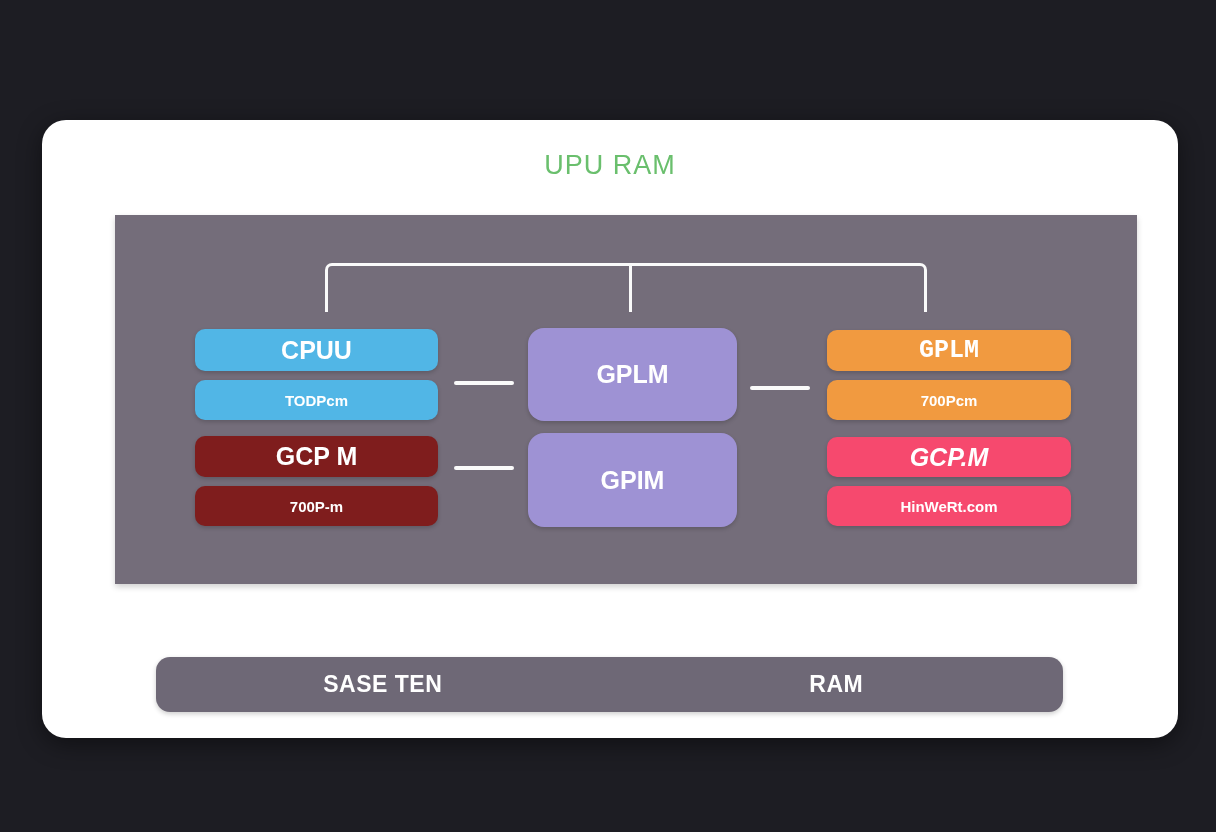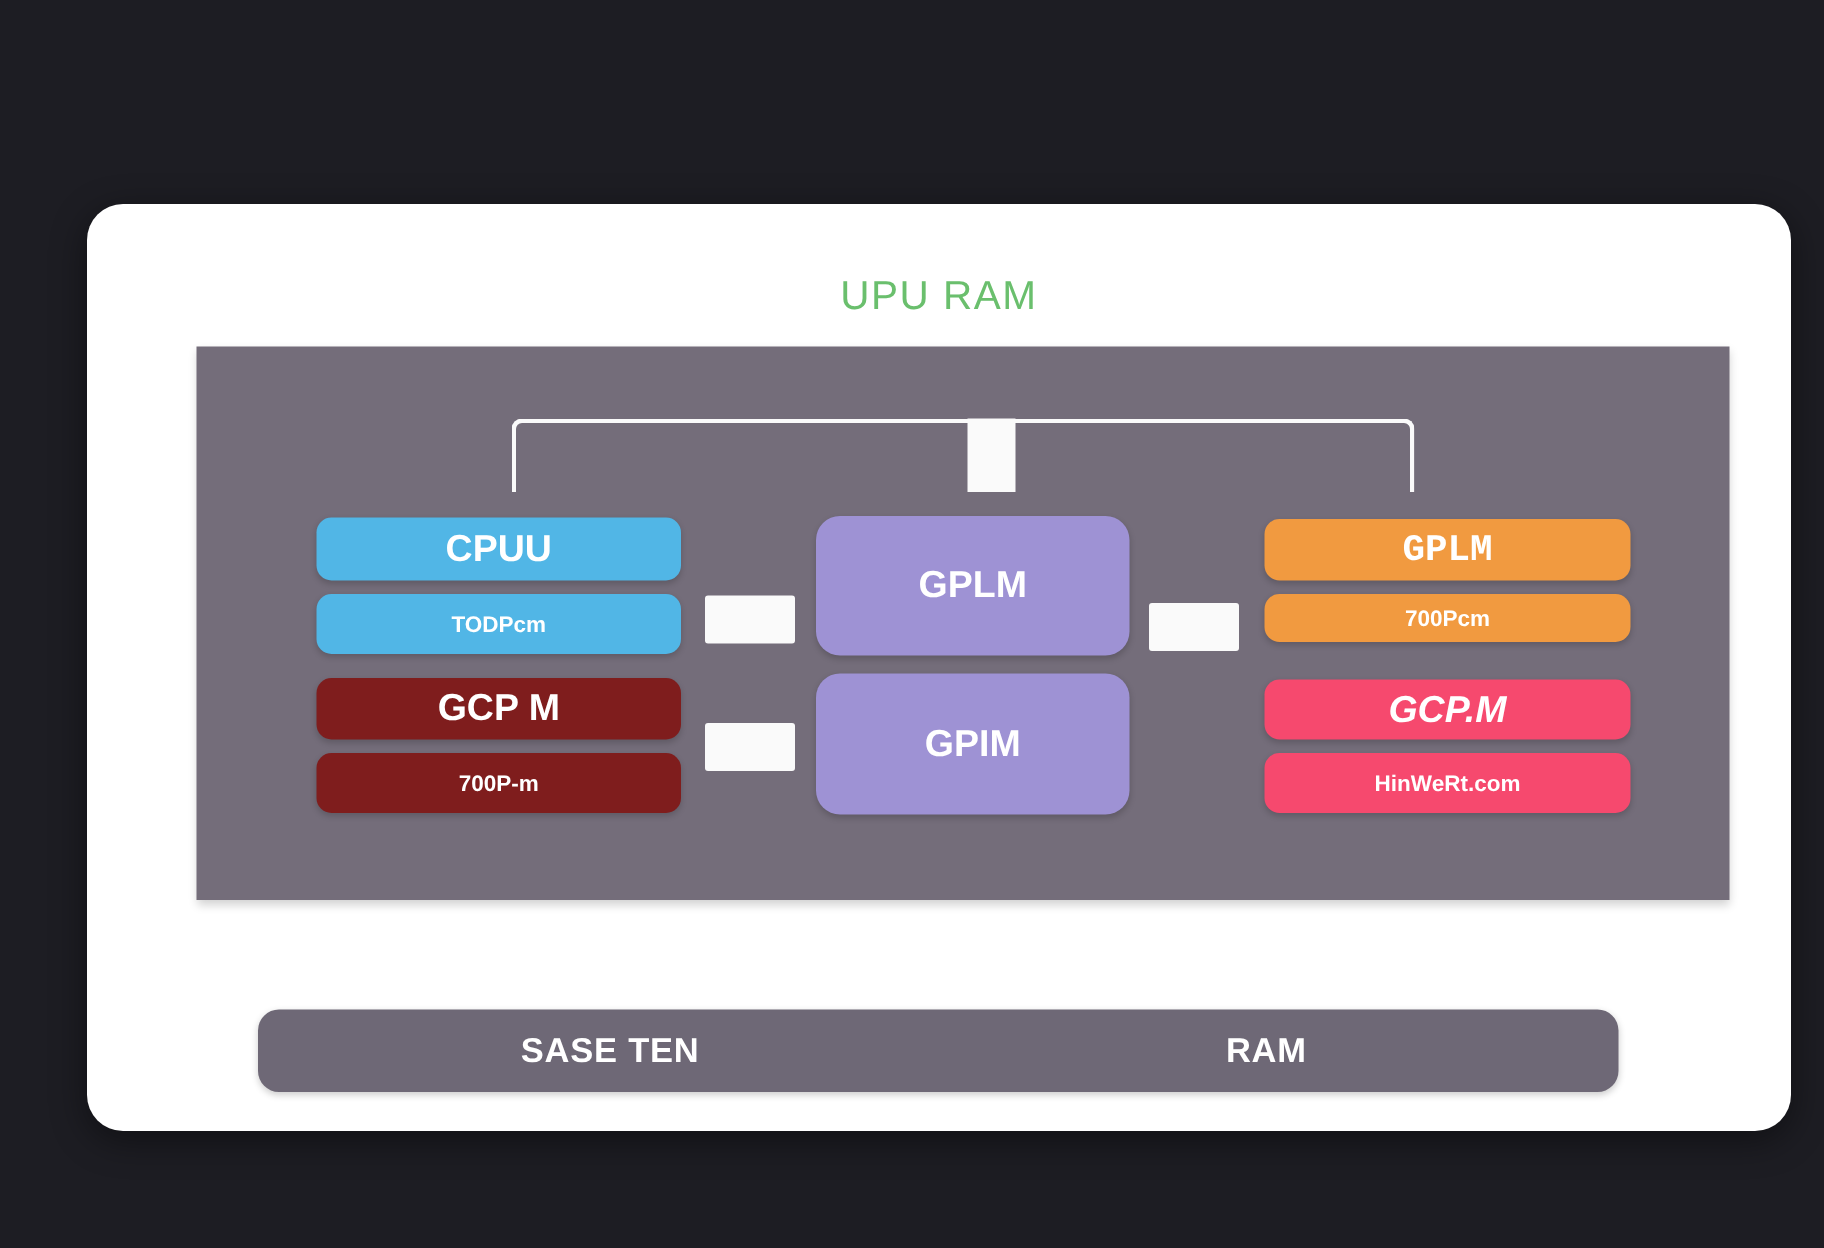--- a/index.html
+++ b/index.html
@@ -1,15 +1,15 @@
 <!DOCTYPE html>
 <html><head>
 <meta charset="utf-8">
 <style>
-  * { margin: 0; padding: 16px; box-sizing: border-box; }
+  * { margin: 0; padding: 0; box-sizing: border-box; }
   html, body {
     width: 1216px; height: 832px;
     background: #1d1d23;
     font-family: "Liberation Sans", sans-serif;
     overflow: hidden;
     position: relative;
   }
   .card {
     position: absolute;
     left: 42px; top: 120px;
@@ -83,21 +83,21 @@
   .orange { background: #f19a40; }
   .pink   { background: #f6496e; }
 
   .l1 { top: 114px; height: 42px; }
   .l2 { top: 165px; height: 40px; }
   .l3 { top: 221px; height: 41px; }
   .l4 { top: 271px; height: 40px; }
   .m1 { top: 113px; height: 93px; }
   .m2 { top: 218px; height: 94px; }
   .r1 { top: 115px; height: 41px; font-family: Liberation Mono, monospace; }
-  .r2 { top: 165px; height: 28px; }
+  .r2 { top: 165px; height: 40px; }
   .r3 { top: 222px; height: 40px; font-style: italic; }
   .r4 { top: 271px; height: 40px; }
 
   .legend-bar {
     position: absolute;
     left: 114px; top: 537px;
     width: 907px; height: 55px;
     background: #6e6876;
     border-radius: 14px;
     display: flex;

